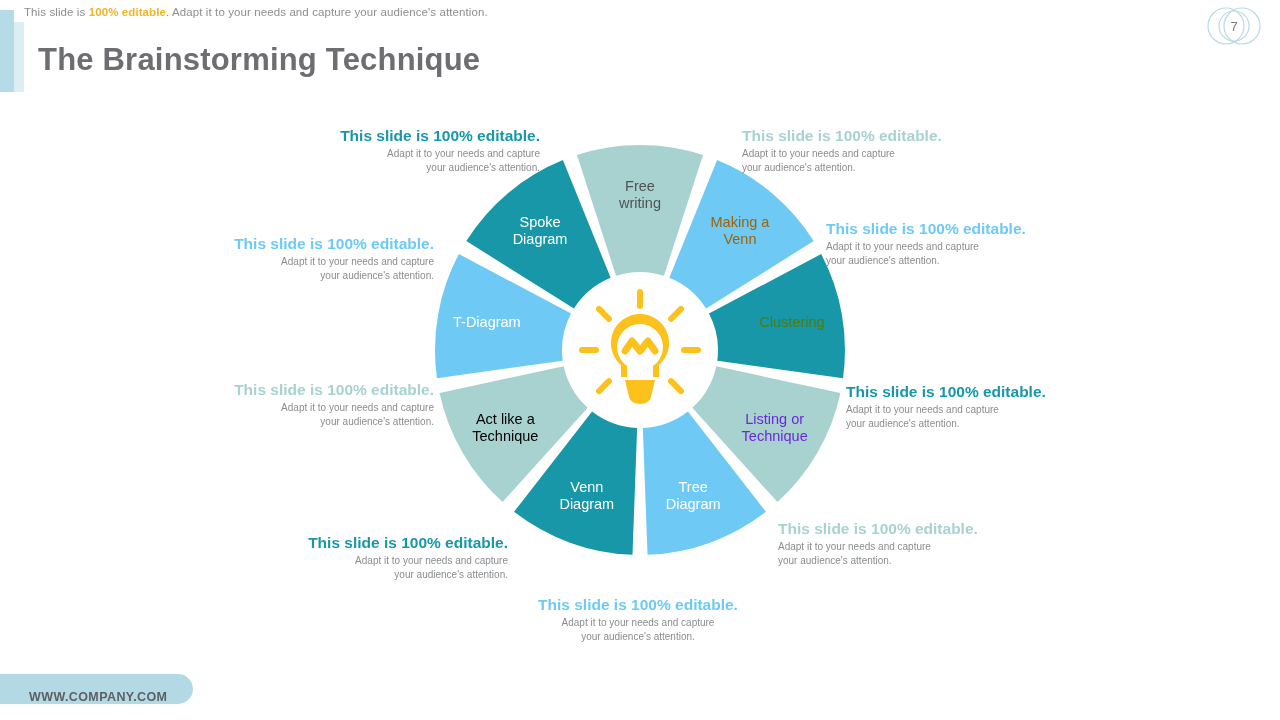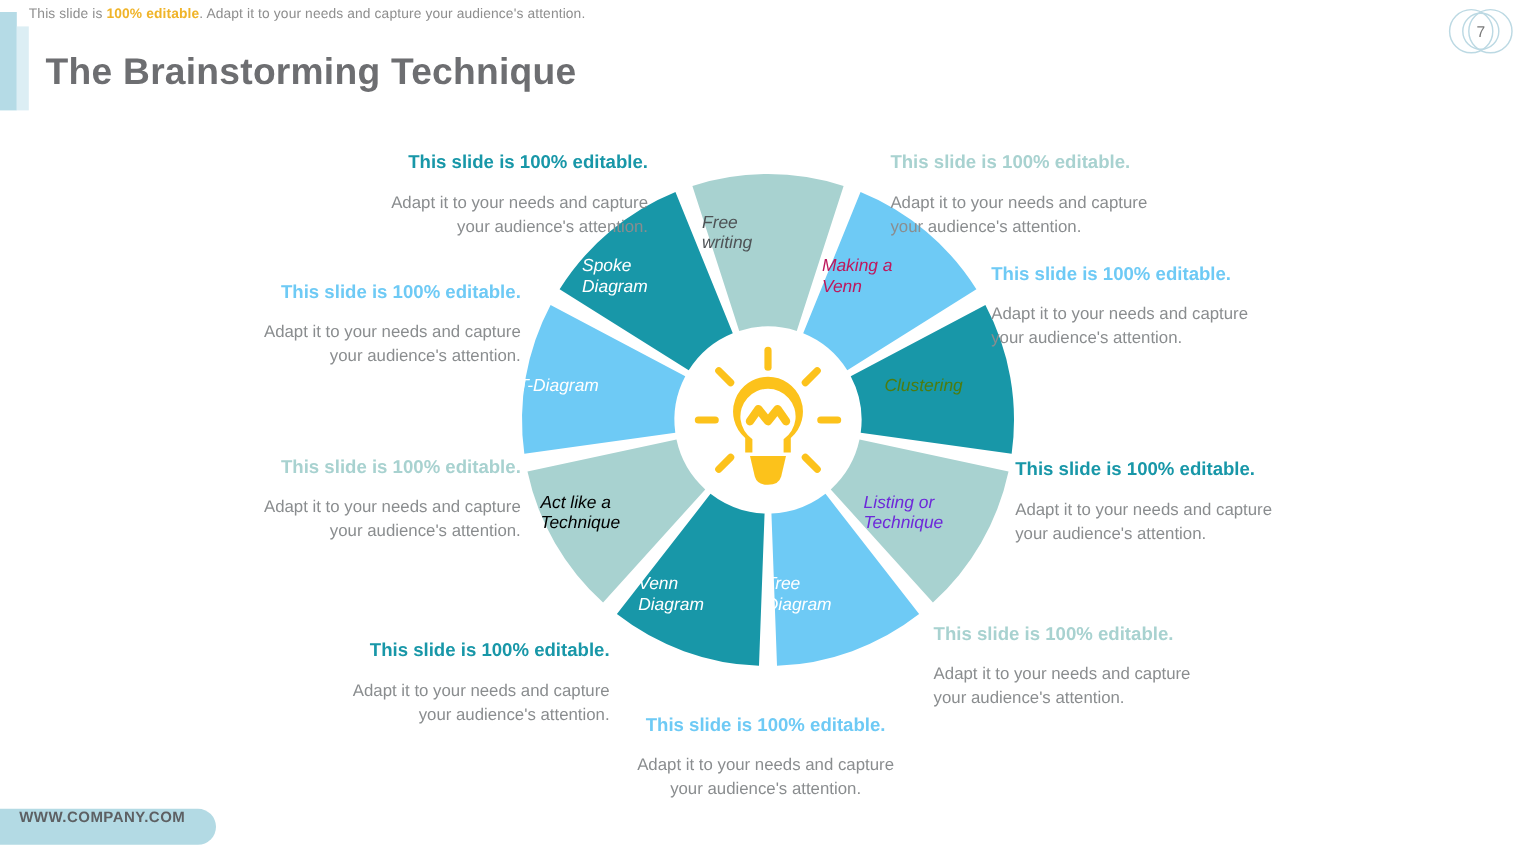--- a/index.html
+++ b/index.html
@@ -49,51 +49,51 @@
   }
   .page-num .pn-text {
     position: absolute; left: 0; top: 0; width: 64px; height: 44px;
     display: flex; align-items: center; justify-content: center;
     font-size: 13px; color: #7a7a7a;
   }
 
   
   .footer-pill {
     position: absolute; left: 0; bottom: 16px;
-    height: 30px; padding: 0 26px 0 16px;
-    display: flex; align-items: flex-start;
+    height: 30px; padding: 0 26px 0 29px;
+    display: flex; align-items: flex-end;
     background: #b3dae4;
     border-top-right-radius: 15px; border-bottom-right-radius: 15px;
     font-size: 12.5px; color: #5d6063; font-weight: bold;
     letter-spacing: .4px;
   }
 
   
   #wheel {
     position: absolute; left: 425px; top: 135px;
     width: 430px; height: 430px;
   }
   .seg-label {
     position: absolute;
+    text-align: center;
     font-size: 14.5px;
     line-height: 1.18;
     pointer-events: none;
     width: 110px;
-    font-style: italic;
   }
 
   
   .callout { position: absolute; width: 250px; }
   .callout .ttl {
     font-size: 15.5px; font-weight: bold; line-height: 1.25;
     white-space: nowrap;
   }
   .callout .sub {
-    font-size: 14px; color: #8a8d8f; line-height: 1.38;
-    margin-top: 14px;
+    font-size: 10px; color: #8a8d8f; line-height: 1.38;
+    margin-top: 2px;
   }
   .ta-right { text-align: right; }
   .ta-left  { text-align: left;  }
   .ta-center{ text-align: center;}
 </style>
 </head>
 <body>
 
 <div id="slide">
 
@@ -149,21 +149,21 @@
 
         <path d="M50 66 L57 56 L65 66 L73 56 L80 66" fill="none" stroke="#fcc21b" stroke-width="7" stroke-linecap="round" stroke-linejoin="round"></path>
       </g>
     </svg>
 
     <div id="seg-labels">
         <div class="seg-label" style="color: rgb(78, 83, 86); left: 160px; top: 42.5px;">
           <div>Free</div>
           <div>writing</div>
         </div>
-        <div class="seg-label" style="color: #be185d; left: 259.953px; top: 78.8801px;">
+        <div class="seg-label" style="color: #a16207; left: 259.953px; top: 78.8801px;">
           <div>Making a</div>
           <div>Venn</div>
         </div>
         <div class="seg-label" style="color: #4d7c0f; left: 312px; top: 179.498px;">
           <div>Clustering</div>
         </div>
         <div class="seg-label" style="color: #6d28d9; left: 294.667px; top: 275.75px;">
           <div>Listing or</div>
           <div>Technique</div>
         </div>

